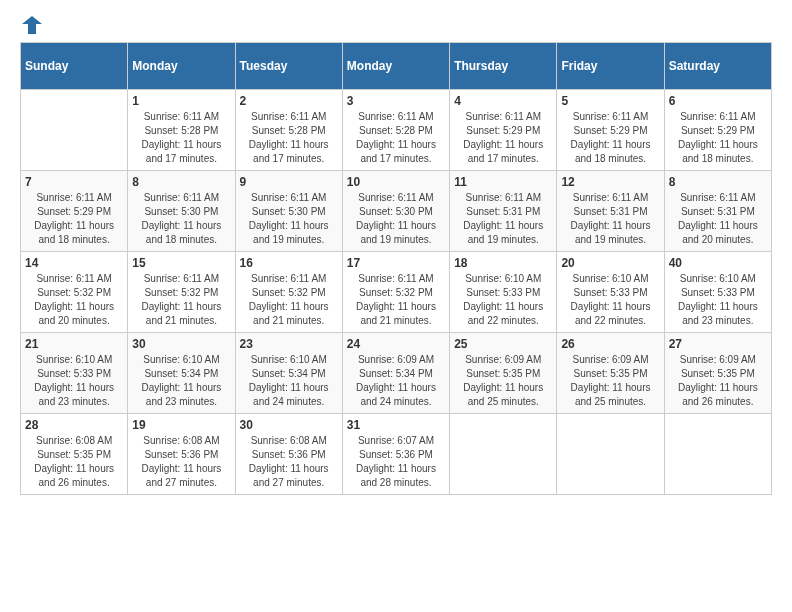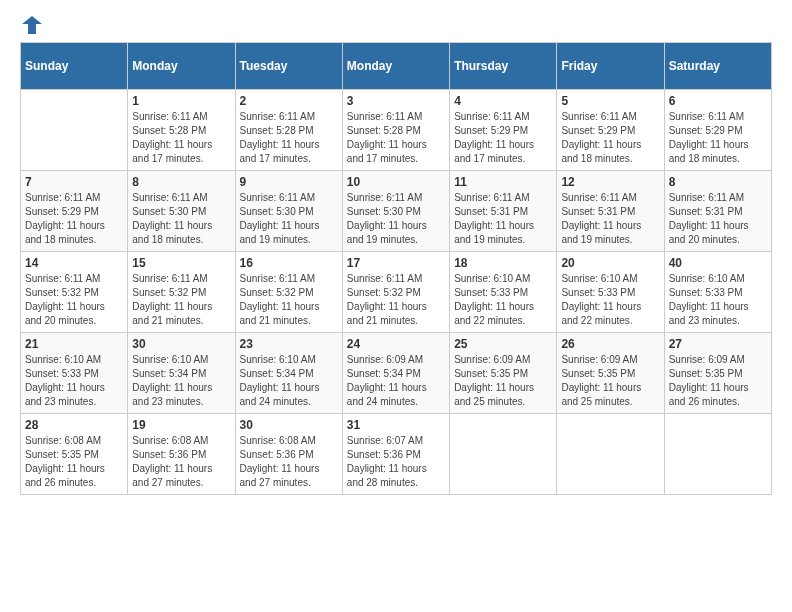--- a/index.html
+++ b/index.html
@@ -63,20 +63,21 @@
     }
     .day-num {
       font-weight: bold;
       font-size: 12px;
       display: block;
       margin-bottom: 2px;
     }
     .day-info {
       line-height: 1.4;
       color: #444;
+      text-align: center;
     }
     .empty-cell {
       background: #fff;
     }
   </style>
 </head>
 <body>
 
 <div class="header">
   <div class="logo">

